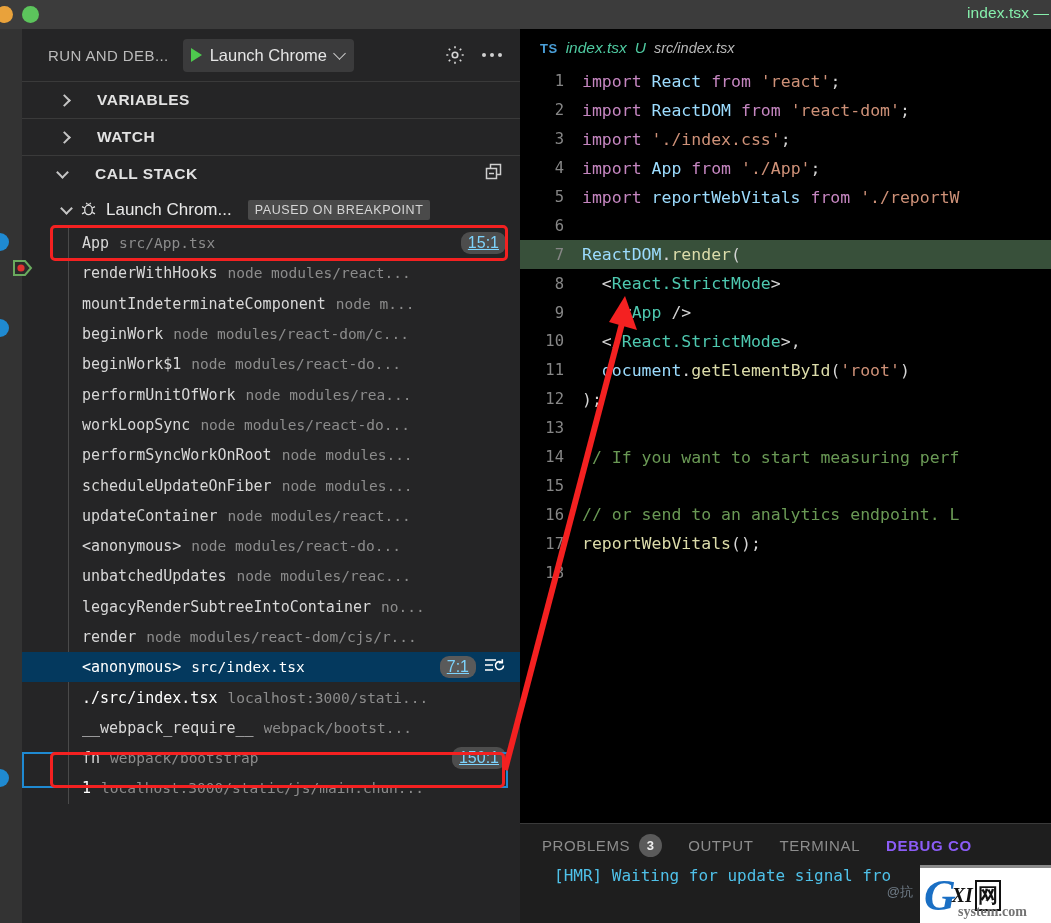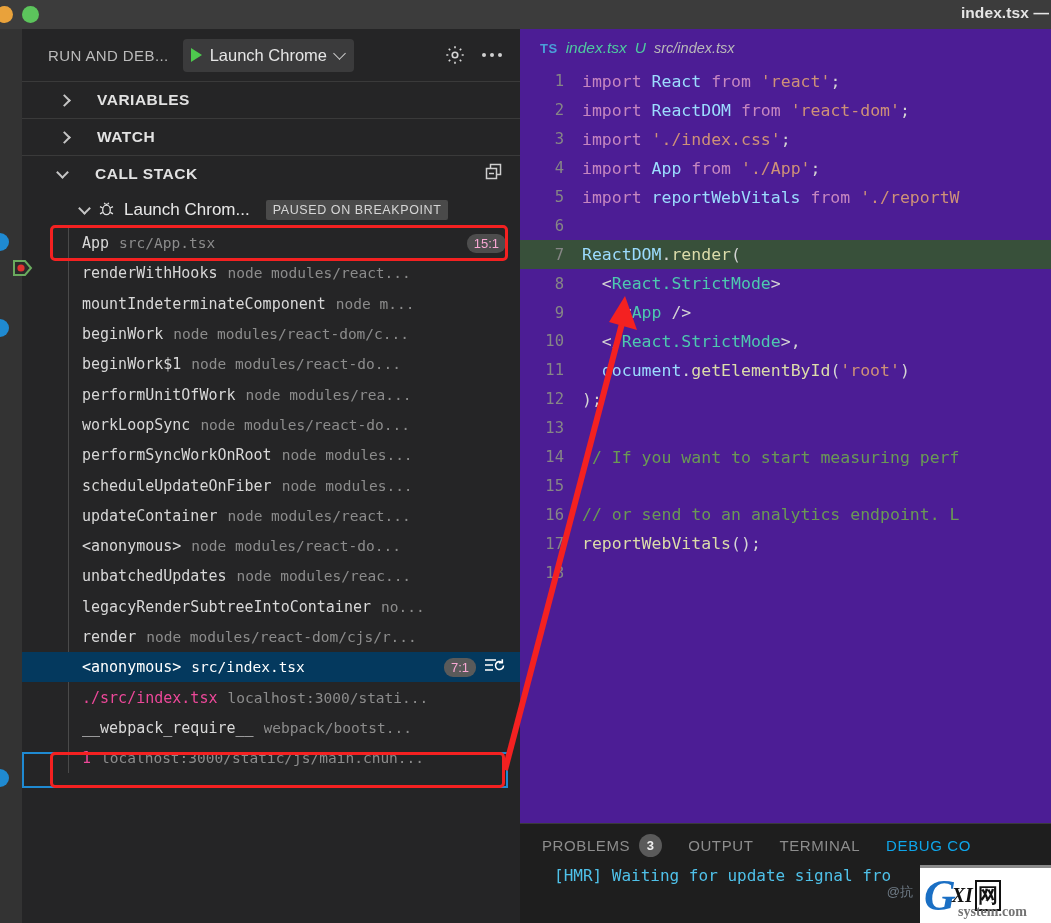--- a/index.html
+++ b/index.html
@@ -8,22 +8,22 @@
 
   #app { position:relative; width:1051px; height:923px; overflow:hidden; }
 
   
   .titlebar { position:absolute; left:0; top:0; width:1051px; height:29px;
               background:#3c3c3c; display:flex; align-items:center; }
   .traffic { position:absolute; left:-4px; top:6px; display:flex; gap:9px; align-items:center; }
   .dot { width:17px; height:17px; border-radius:50%; }
   .dot.amber { background:#e9a23b; }
   .dot.green { background:#5cc45c; }
-  .title-text { position:absolute; right:2px; top:4px; font-size:15.5px; color:#e5e5e5;
-                letter-spacing:.1px; white-space:nowrap;font-weight:bold; }
+  .title-text { position:absolute; right:2px; top:4px; font-size:15.5px; color:#86efac;
+                letter-spacing:.1px; white-space:nowrap; }
 
   
   .activity { position:absolute; left:0; top:29px; width:22px; height:894px; background:#333333; }
   .act-badge { position:absolute; left:-9px; width:18px; height:18px; border-radius:50%;
                background:#1f8ad2; }
 
   
   .sidebar { position:absolute; left:22px; top:29px; width:498px; height:894px;
              background:#252526; overflow:hidden; }
 
@@ -43,47 +43,47 @@
 
   .section-row { height:37px; display:flex; align-items:center; gap:28px; padding-left:34px;
                  border-top:1px solid #3a3a3a; }
   .section-row .label { font-size:15.5px; font-weight:bold; color:#e2e2e2; letter-spacing:.5px; }
   .chev-r { width:9px;height:9px;border-right:2px solid #c5c5c5;border-bottom:2px solid #c5c5c5;
             transform:rotate(-45deg); margin-left:4px; }
   .chev-dn { width:9px;height:9px;border-right:2px solid #c5c5c5;border-bottom:2px solid #c5c5c5;
             transform:rotate(45deg); margin-left:2px; margin-top:-4px;}
   .collapse-ico { margin-left:auto; margin-right:16px; }
 
-  .session-row { height:36px; display:flex; align-items:center; gap:8px; padding-left:56px; }
+  .session-row { height:36px; display:flex; align-items:center; gap:8px; padding-left:38px; }
   .session-name { font-size:17px; color:#e8e8e8; white-space:nowrap; }
   .paused-badge { background:#4a4a4a; color:#d6d6d6; font-size:12.5px; letter-spacing:.6px;
                   padding:3px 7px; border-radius:2px; margin-left:8px; white-space:nowrap; }
 
   .stack { position:relative; }
   .frame { height:30.3px; display:flex; align-items:center; padding-left:60px; padding-right:14px;
            white-space:nowrap; position:relative; }
   .frame .fn { font-family:"DejaVu Sans Mono", monospace; font-size:15px; color:#d8d8d8; }
   .frame .src { font-family:"DejaVu Sans Mono", monospace; font-size:14.5px; color:#8c8c8c;
                 margin-left:10px; overflow:hidden; text-overflow:ellipsis; }
-  .frame .pos { background:#4d4d4d; color:#f9a8d4; font-size:13px; border-radius:9px;
-                padding:2px 7px; margin-left:auto; }
-  .frame.dim .fn { color:#ec4899; }
+  .frame .pos { background:#4d4d4d; color:#7dd3fc; font-size:16px; border-radius:9px;
+                padding:2px 7px; margin-left:auto;text-decoration:underline; }
+  .frame.dim .fn { color:#ffffff; }
   .frame.sel { background:#04395e; }
   .frame.sel .fn, .frame.sel .src { color:#ffffff; }
   .frame.sel .pos { background:#5a5a5a; }
   .tree-line { position:absolute; left:46px; top:0; bottom:0; width:1px; background:#4a4a4a; }
 
   .restart-ico { margin-left:8px; }
 
   
   .annot { position:absolute; border:3.5px solid #f42121; border-radius:5px; pointer-events:none; }
   .sel-outline { position:absolute; border:2.5px solid #1f8ad2; pointer-events:none; }
 
   
-  .editor { position:absolute; left:520px; top:29px; width:531px; height:794px; background:#4c1d95; }
+  .editor { position:absolute; left:520px; top:29px; width:531px; height:794px; background:#000000; }
   .breadcrumb { height:38px; display:flex; align-items:center; gap:8px; padding-left:20px;
                 font-size:15.5px; }
   .bc-ts { color:#4a9fd8; font-size:13px; font-weight:bold; letter-spacing:.5px; }
   .bc-file { color:#4ec9a0; font-style:italic; }
   .bc-u { color:#4ec9a0; font-style:italic; }
   .bc-path { color:#b9b9b9; font-style:italic; font-size:14.5px; }
 
   .code { position:relative; font-family:"DejaVu Sans Mono", monospace; font-size:16.5px; }
   .line { height:28.9px; display:flex; align-items:center; white-space:pre; }
   .ln { width:62px; text-align:right; padding-right:18px; color:#868686; font-size:15.5px;
@@ -100,21 +100,21 @@
   .tk-fn   { color:#dcdcaa; }
   .tk-pl   { color:#d4d4d4; }
 
   .exec-marker { position:absolute; left:12px; top:258px; width:22px; height:20px; }
 
   
   .panel { position:absolute; left:520px; top:823px; width:531px; height:100px; background:#1e1e1e;
            border-top:1px solid #3a3a3a; }
   .panel-tabs { height:42px; display:flex; align-items:center; gap:26px; padding-left:22px; }
   .ptab { font-size:15px; color:#8d8d8d; letter-spacing:.6px; display:flex; align-items:center; gap:9px; }
-  .ptab.active { color:#0ea5e9; font-weight:normal;align-items:flex-end; }
+  .ptab.active { color:#8b5cf6; font-weight:bold;align-items:flex-end; }
   .count-badge { background:#5a5a5a; color:#f0f0f0; font-size:13px; font-weight:bold;
                  width:23px;height:23px;border-radius:50%;display:flex;align-items:center;justify-content:center; }
   .console-line { font-family:"DejaVu Sans Mono", monospace; font-size:16px; color:#4fc1e9;
                   padding-left:34px; white-space:nowrap; }
 
   
   .watermark { position:absolute; right:0; bottom:0; width:131px; height:58px; background:#ffffff;
                border-top:3px solid #8a8a8a; display:flex; align-items:center; overflow:hidden; }
   .wm-g { font-family:"Liberation Serif", serif; font-size:44px; color:#1a6fc4; font-weight:bold;
           line-height:1; margin-left:4px; font-style:italic; }
@@ -275,20 +275,25 @@
               <path d="M18.3 2.2v3.6h-3.4"></path>
             </svg></span>
         </div>
         <div class="frame dim">
           <span class="fn">./src/index.tsx</span>
           <span class="src">localhost:3000/stati...</span>
         </div>
         <div class="frame">
           <span class="fn">__webpack_require__</span>
           <span class="src">webpack/bootst...</span>
+        </div>
+        <div class="frame">
+          <span class="fn">fn</span>
+          <span class="src">webpack/bootstrap</span>
+          <span class="pos">150:1</span>
         </div>
         <div class="frame dim">
           <span class="fn">1</span>
           <span class="src">localhost:3000/static/js/main.chun...</span>
         </div>
       </div>
 
   </div>
 
   <div class="annot" style="left:50px; top:225px; width:458px; height:36px;"></div>

